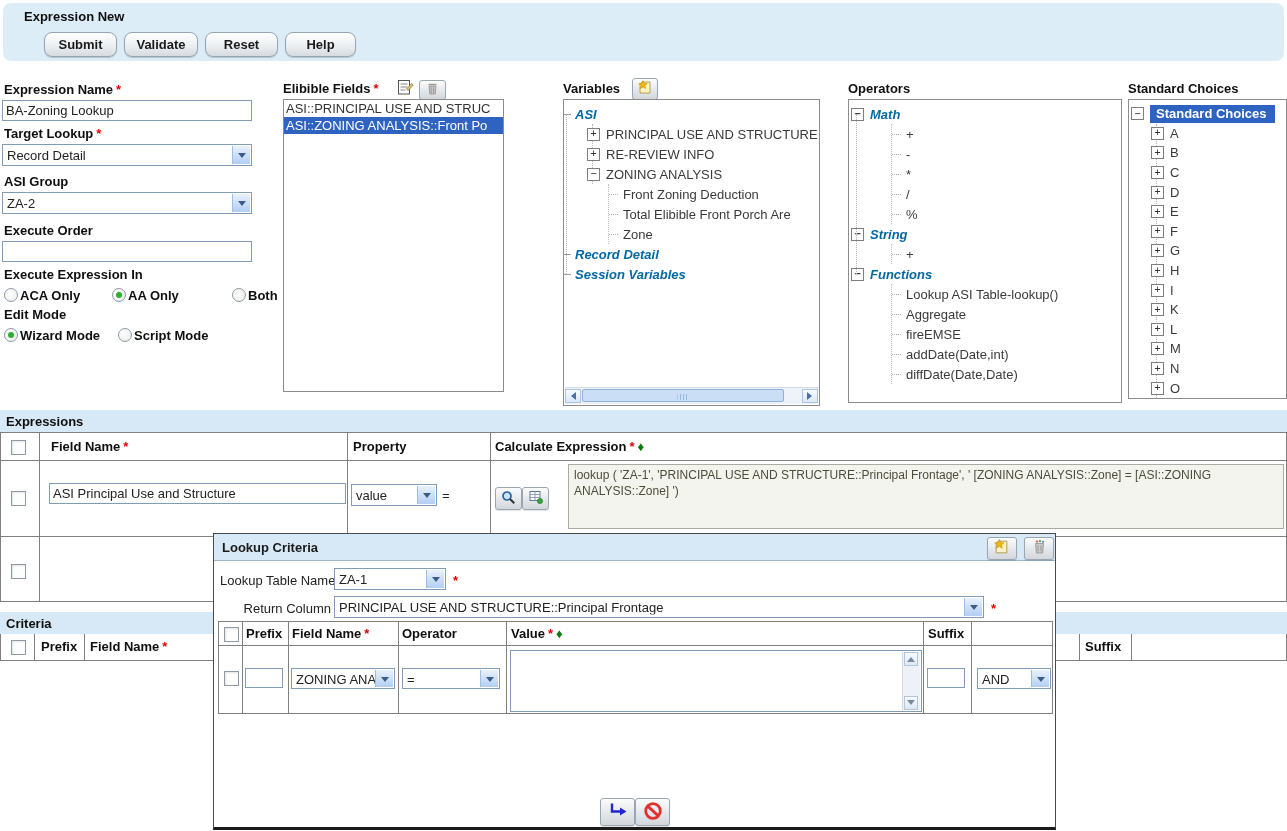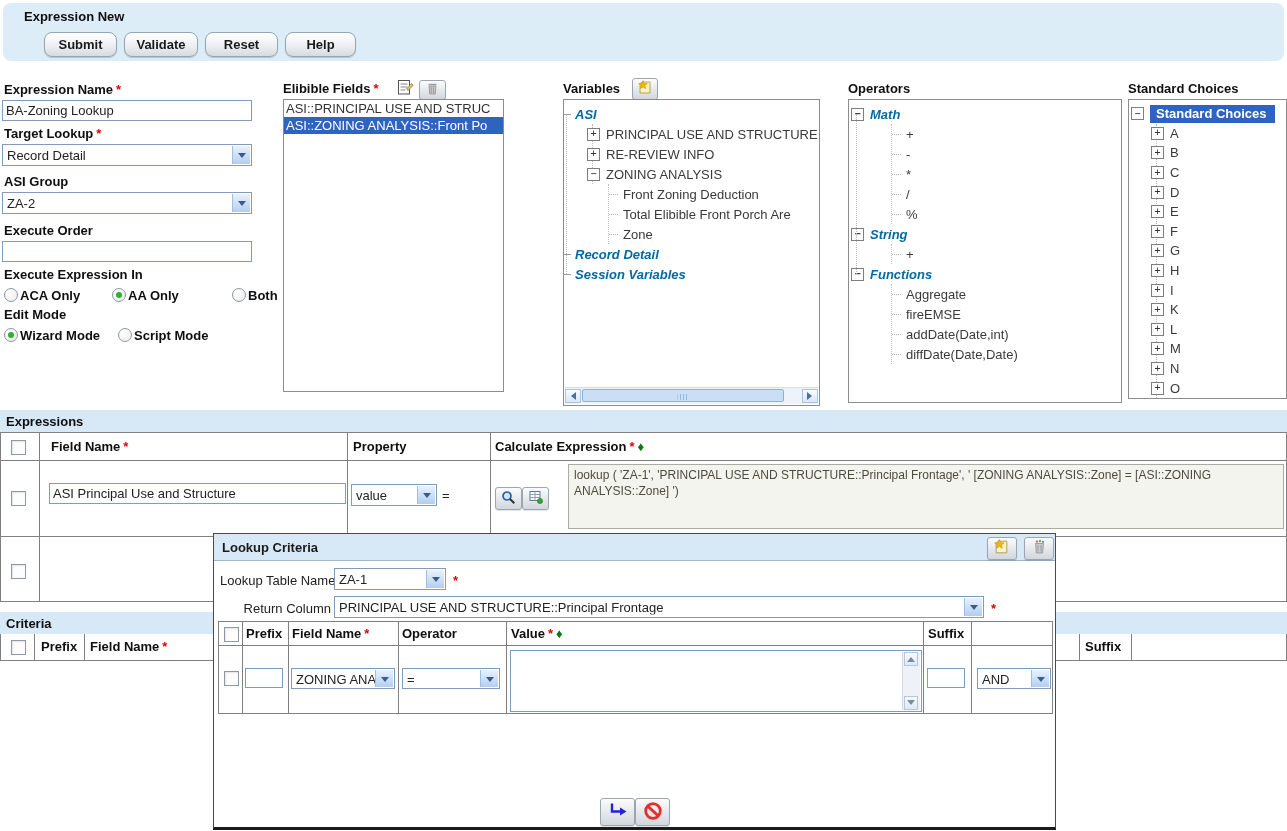--- a/index.html
+++ b/index.html
@@ -255,20 +255,24 @@
         <span>+</span>
       </div>
   </div>
   <div class="trow troot" style="padding-left:2px;">
       <span class="expander minus"></span>
       <span>Functions</span>
     </div>
   <div style="margin-left:42px;border-left:1px dotted #c0c0c0;">
     <div class="trow">
         <span class="tick"></span>
+        <span>Lookup ASI Table-lookup()</span>
+      </div>
+    <div class="trow">
+        <span class="tick"></span>
         <span>Aggregate</span>
       </div>
     <div class="trow">
         <span class="tick"></span>
         <span>fireEMSE</span>
       </div>
     <div class="trow">
         <span class="tick"></span>
         <span>addDate(Date,int)</span>
       </div>

